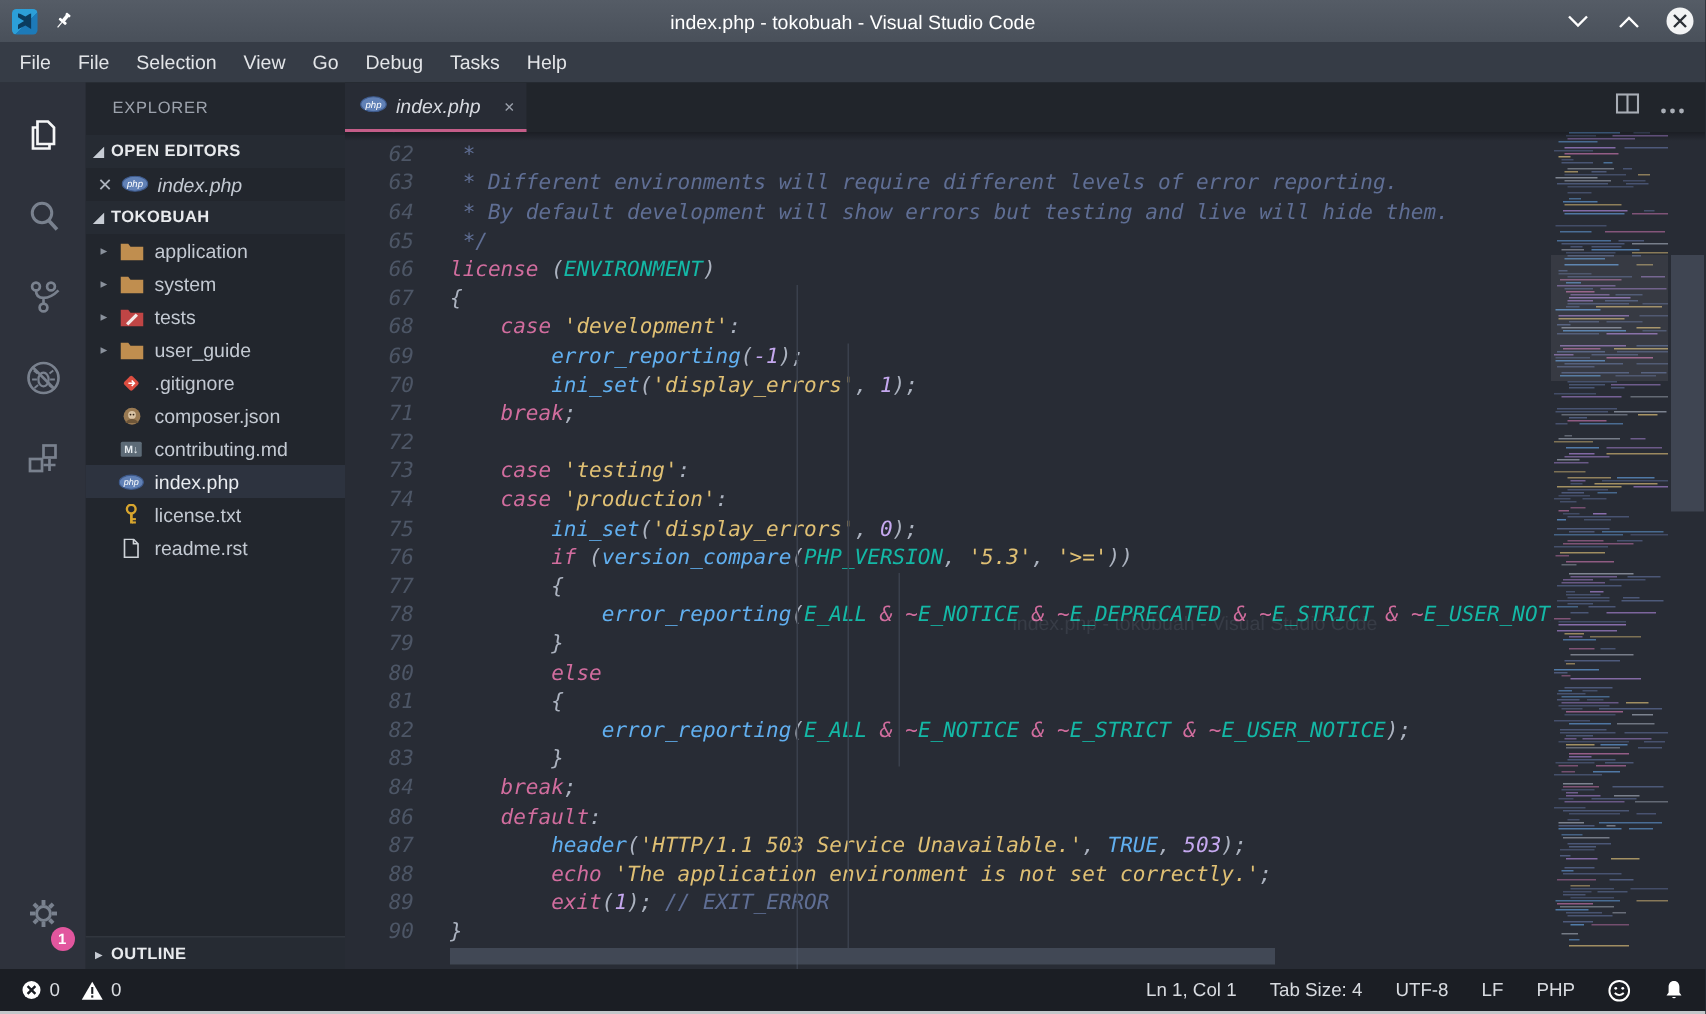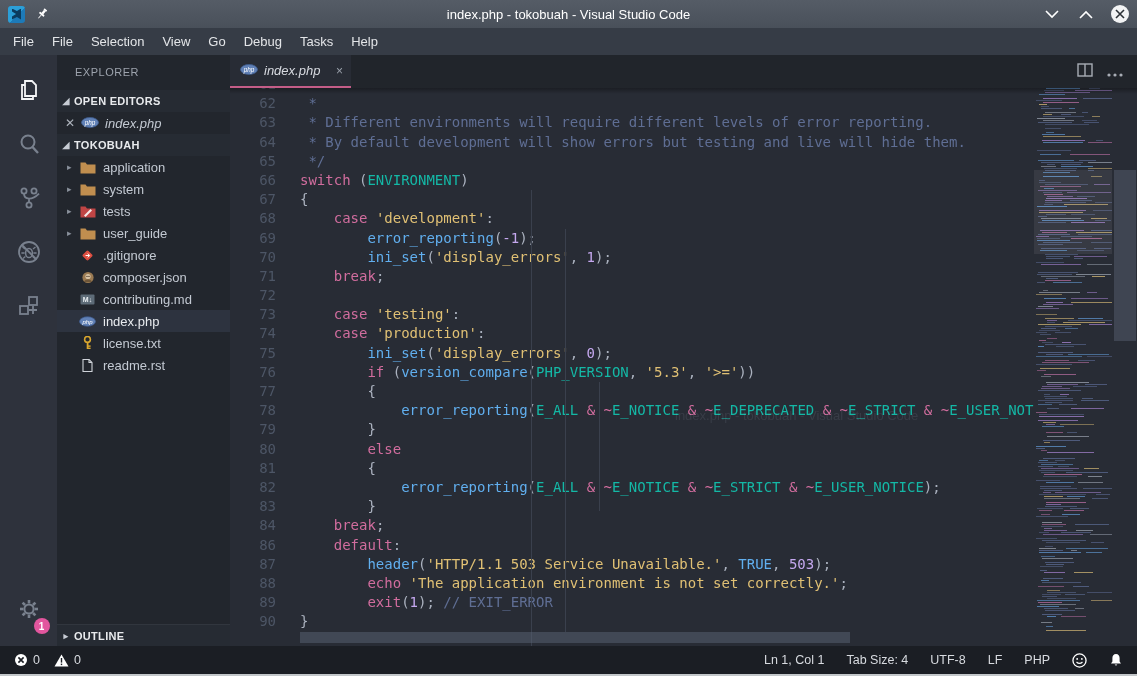--- a/index.html
+++ b/index.html
@@ -67,21 +67,21 @@
   .tab-label { font-style:italic; margin:0 8px 0 6px; }
   .tab-close { color:#9aa0ab; font-size:12px; margin-left:auto; }
   .editor-actions { margin-left:auto; display:flex; align-items:center; gap:14px; padding-right:14px; color:#a8adb5; }
 
   
   .editor { position:relative; flex:1; overflow:hidden; }
   .editor-shadow { position:absolute; top:0; left:0; right:0; height:6px;
     background:linear-gradient(rgba(0,0,0,0.32),transparent); z-index:5; pointer-events:none; }
   .code-scroll { position:absolute; inset:0 103px 0 0; overflow:hidden; }
   .code-line { display:flex; height:19.2px; line-height:19.2px;
-    font-family:"DejaVu Sans Mono","Liberation Mono",monospace; font-size:14px; white-space:pre; }
+    font-family:"DejaVu Sans Mono","Liberation Mono",monospace; font-size:14px; white-space:pre;font-style:italic; }
   .code-line:first-child { margin-top:-13px; }
   .gutter { width:70px; flex:none; text-align:right; padding-right:24px; color:#4d5666; }
   .ltext { flex:1; color:#abb2bf; overflow:hidden; }
   .tk-c { color:#5f6e94; } .tk-k { color:#d16d9e; } .tk-f { color:#61afef;margin-top:17px; }
   .tk-n { color:#14b8a6; } .tk-s { color:#e0c074; } .tk-m { color:#c5a8ef; }
   .tk-o { color:#d16d9e; } .tk-b { color:#61afef; } .tk-p { color:#abb2bf; }
   .indent-guide { position:absolute; width:1px; background:#3a404d; z-index:1; }
   .ghost-title { position:absolute; left:445px; top:320px; font-size:13px;
     color:rgba(195,205,225,0.10); z-index:4; pointer-events:none; }
 
@@ -366,21 +366,21 @@
         <div class="editor-shadow"></div>
         <div class="indent-guide" style="left:301px; top:102px; height:528px;"></div>
         <div class="indent-guide" style="left:335px; top:141px; height:403px;"></div>
         <div class="indent-guide" style="left:369px; top:294px; height:129px;"></div>
         <div class="code-scroll" id="code-scroll">
             <div class="code-line"><span class="gutter">61</span><span class="ltext"><span class="tk-c"> *</span></span></div>
             <div class="code-line"><span class="gutter">62</span><span class="ltext"><span class="tk-c"> *</span></span></div>
             <div class="code-line"><span class="gutter">63</span><span class="ltext"><span class="tk-c"> * Different environments will require different levels of error reporting.</span></span></div>
             <div class="code-line"><span class="gutter">64</span><span class="ltext"><span class="tk-c"> * By default development will show errors but testing and live will hide them.</span></span></div>
             <div class="code-line"><span class="gutter">65</span><span class="ltext"><span class="tk-c"> */</span></span></div>
-            <div class="code-line"><span class="gutter">66</span><span class="ltext"><span class="tk-k">switch</span><span class="tk-p"> (</span><span class="tk-n">ENVIRONMENT</span><span class="tk-p">)</span></span></div>
+            <div class="code-line"><span class="gutter">66</span><span class="ltext"><span class="tk-k">license</span><span class="tk-p"> (</span><span class="tk-n">ENVIRONMENT</span><span class="tk-p">)</span></span></div>
             <div class="code-line"><span class="gutter">67</span><span class="ltext"><span class="tk-p">{</span></span></div>
             <div class="code-line"><span class="gutter">68</span><span class="ltext"><span class="tk-p">    </span><span class="tk-k">case</span><span class="tk-p"> </span><span class="tk-s">'development'</span><span class="tk-p">:</span></span></div>
             <div class="code-line"><span class="gutter">69</span><span class="ltext"><span class="tk-p">        </span><span class="tk-f">error_reporting</span><span class="tk-p">(</span><span class="tk-m">-1</span><span class="tk-p">);</span></span></div>
             <div class="code-line"><span class="gutter">70</span><span class="ltext"><span class="tk-p">        </span><span class="tk-f">ini_set</span><span class="tk-p">(</span><span class="tk-s">'display_errors'</span><span class="tk-p">, </span><span class="tk-m">1</span><span class="tk-p">);</span></span></div>
             <div class="code-line"><span class="gutter">71</span><span class="ltext"><span class="tk-p">    </span><span class="tk-k">break</span><span class="tk-p">;</span></span></div>
             <div class="code-line"><span class="gutter">72</span><span class="ltext"></span></div>
             <div class="code-line"><span class="gutter">73</span><span class="ltext"><span class="tk-p">    </span><span class="tk-k">case</span><span class="tk-p"> </span><span class="tk-s">'testing'</span><span class="tk-p">:</span></span></div>
             <div class="code-line"><span class="gutter">74</span><span class="ltext"><span class="tk-p">    </span><span class="tk-k">case</span><span class="tk-p"> </span><span class="tk-s">'production'</span><span class="tk-p">:</span></span></div>
             <div class="code-line"><span class="gutter">75</span><span class="ltext"><span class="tk-p">        </span><span class="tk-f">ini_set</span><span class="tk-p">(</span><span class="tk-s">'display_errors'</span><span class="tk-p">, </span><span class="tk-m">0</span><span class="tk-p">);</span></span></div>
             <div class="code-line"><span class="gutter">76</span><span class="ltext"><span class="tk-p">        </span><span class="tk-k">if</span><span class="tk-p"> (</span><span class="tk-f">version_compare</span><span class="tk-p">(</span><span class="tk-n">PHP_VERSION</span><span class="tk-p">, </span><span class="tk-s">'5.3'</span><span class="tk-p">, </span><span class="tk-s">'&gt;='</span><span class="tk-p">))</span></span></div>

